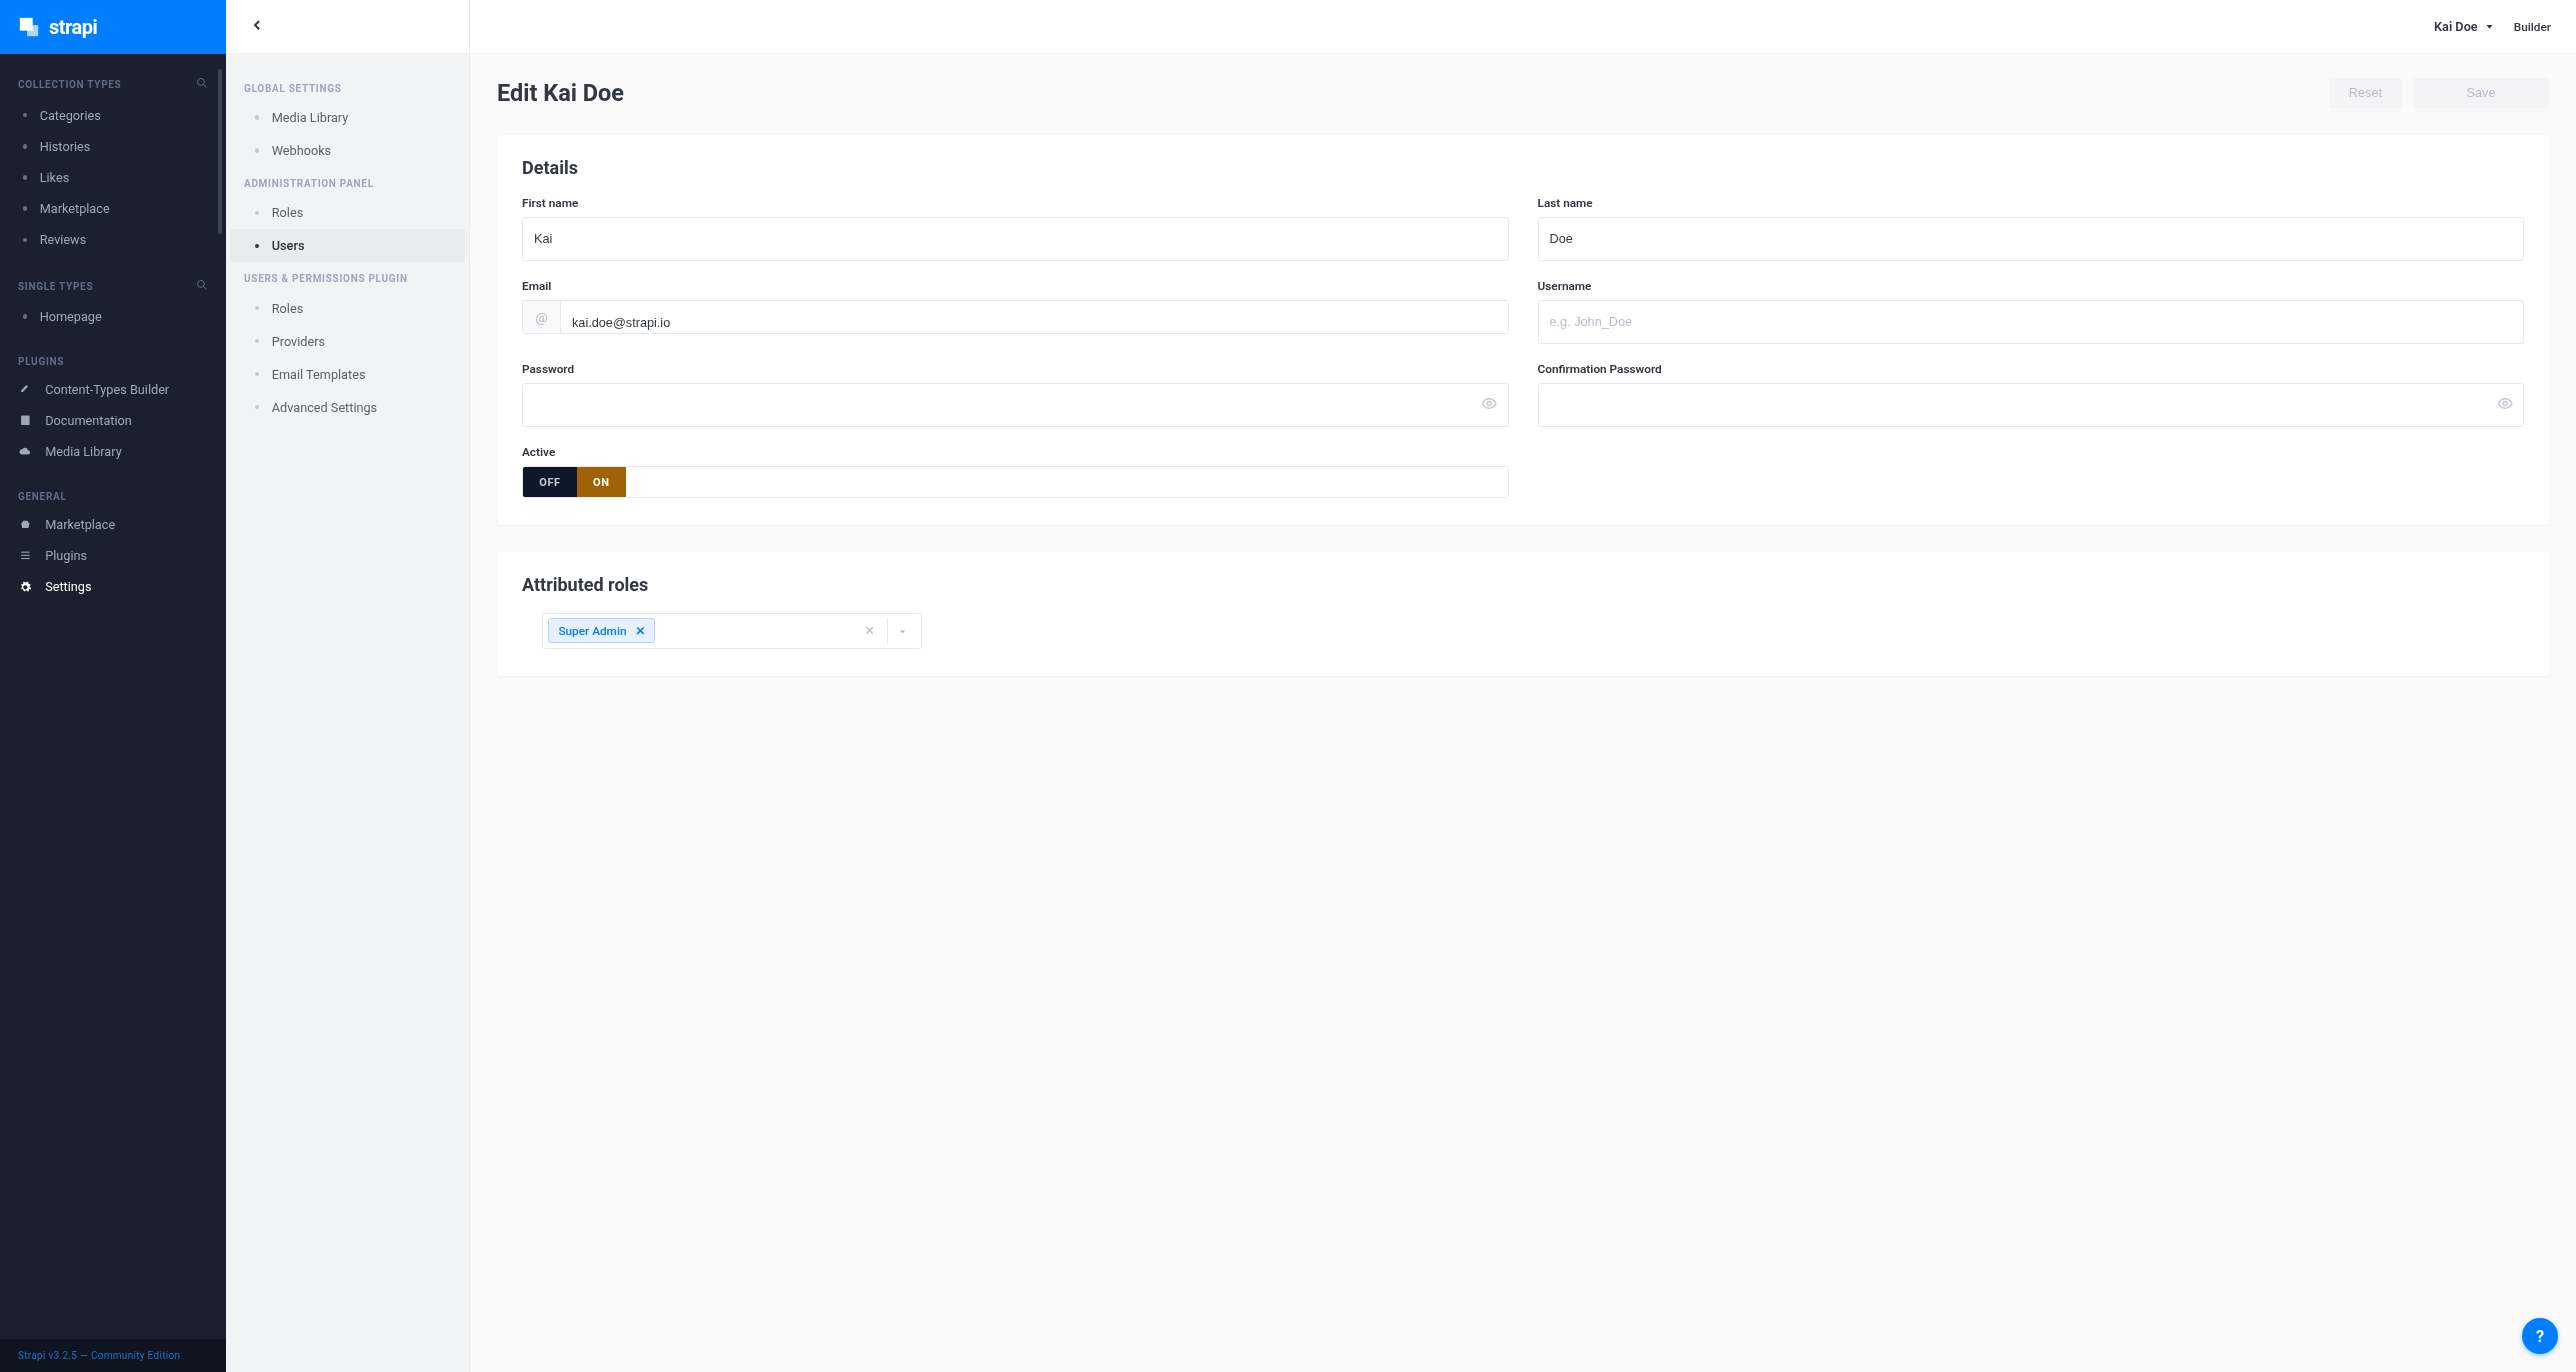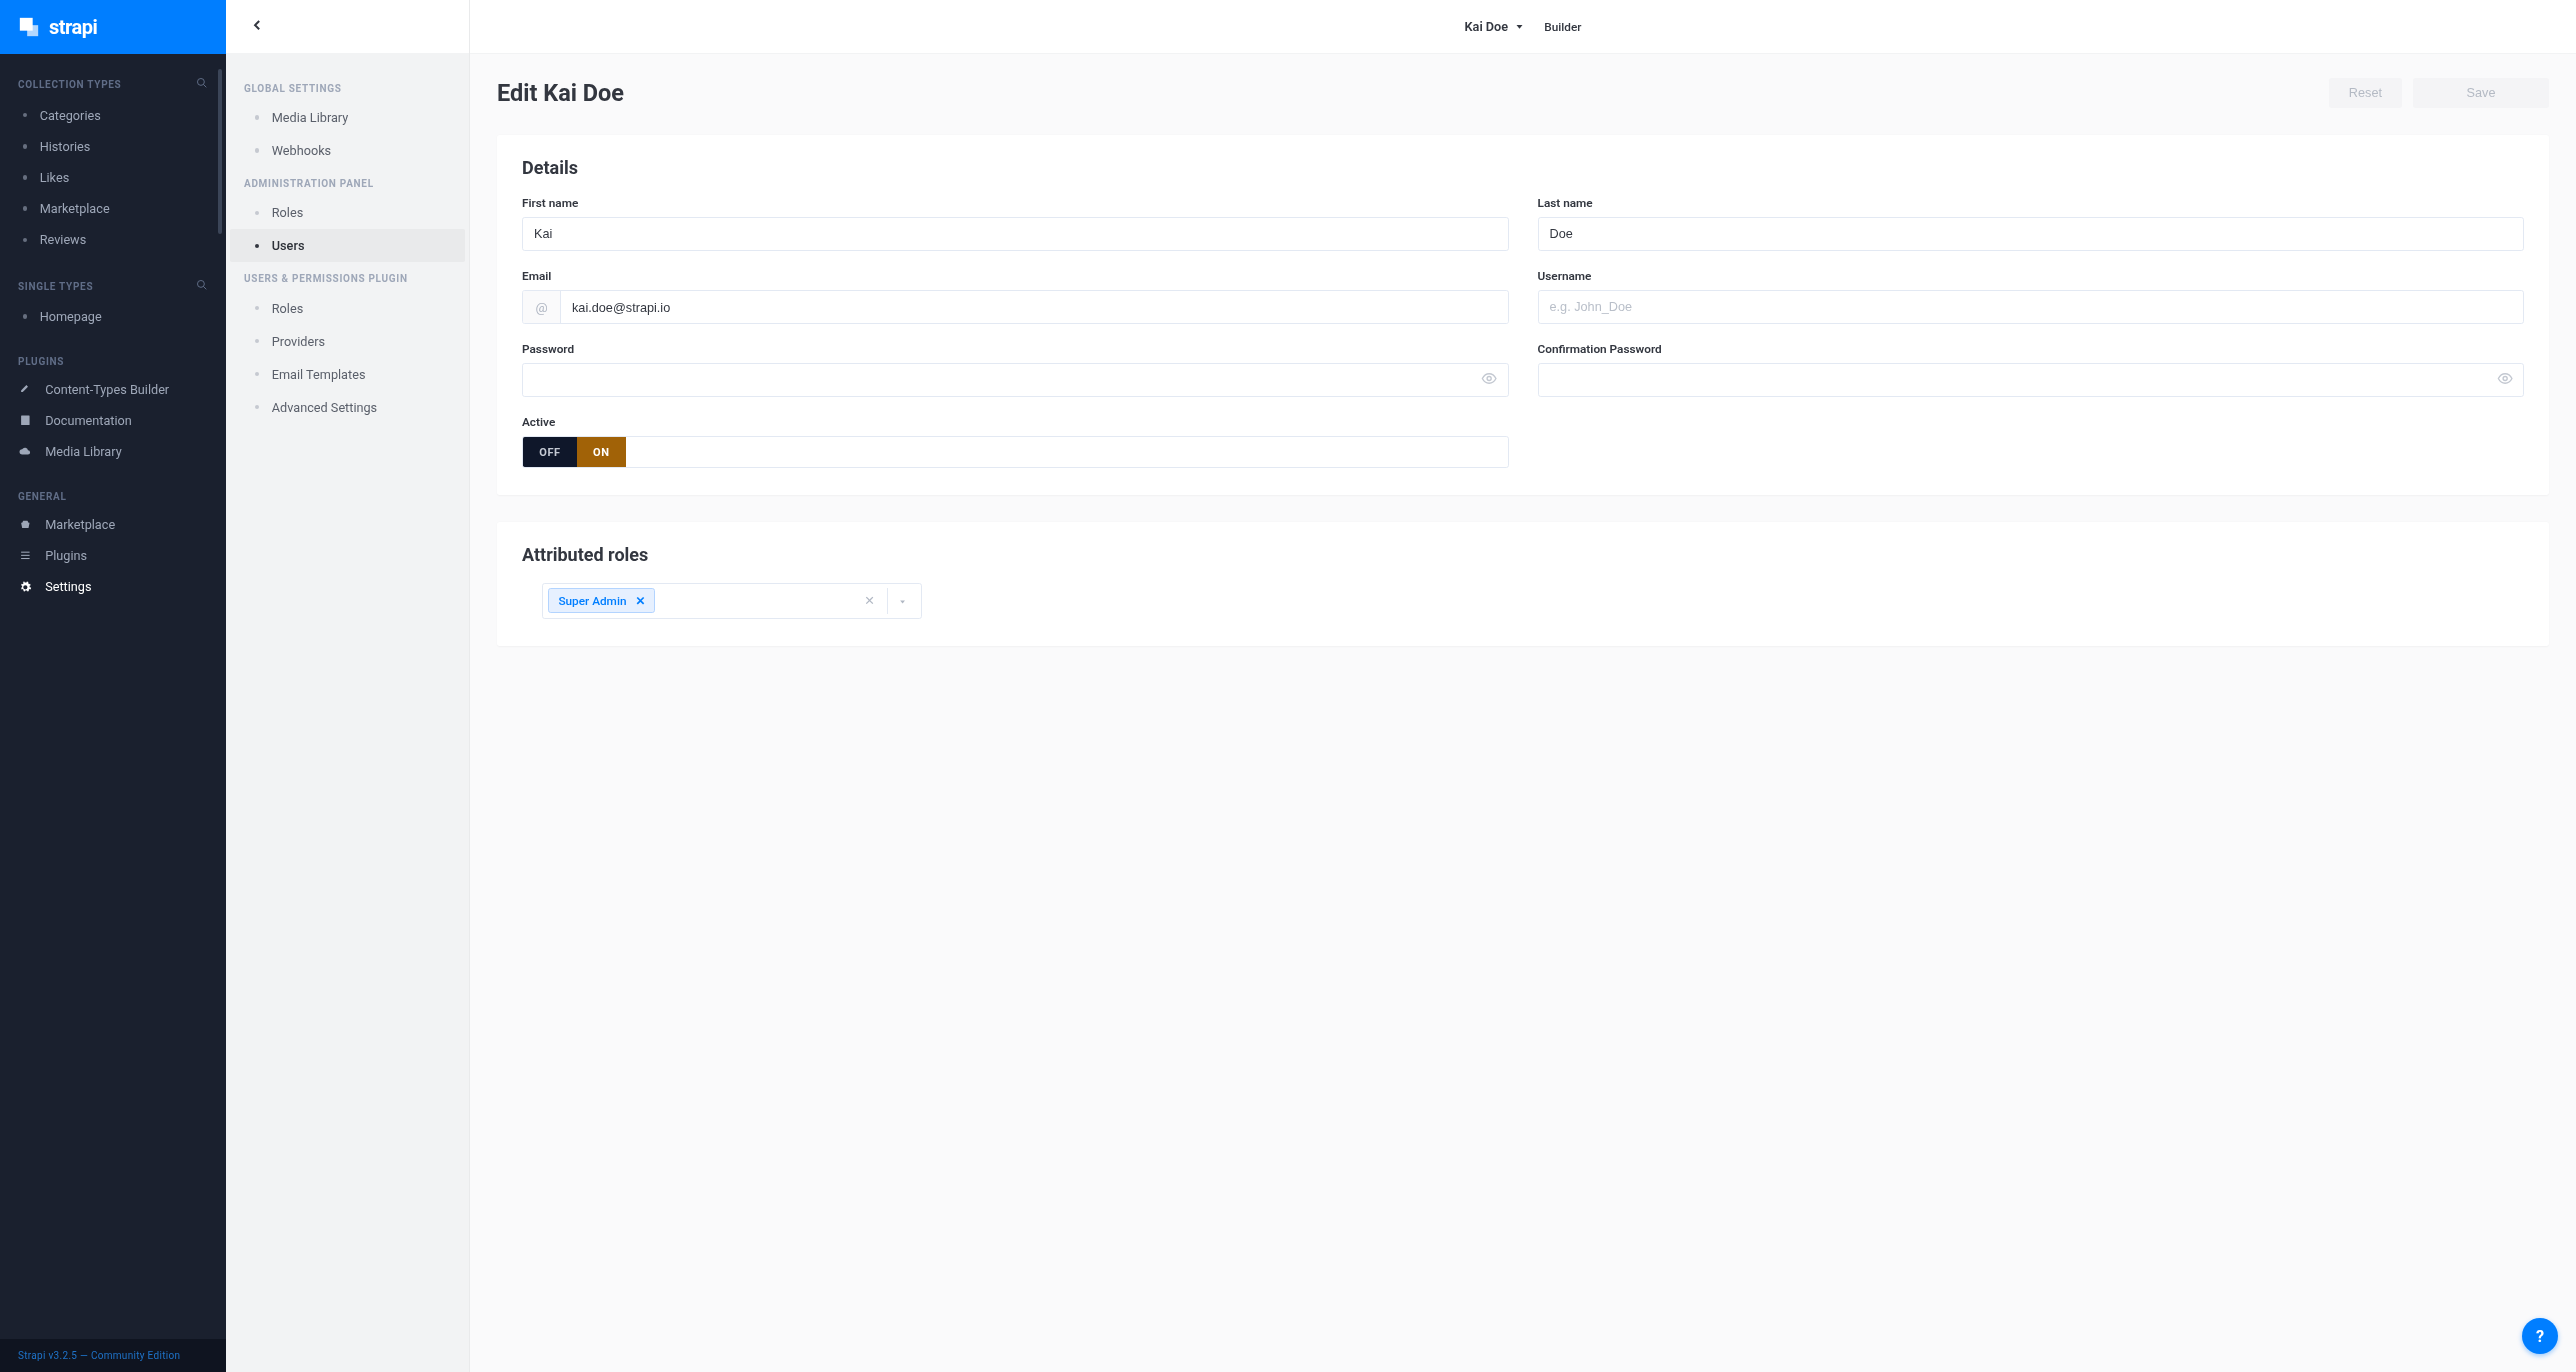--- a/index.html
+++ b/index.html
@@ -30,37 +30,37 @@
     .back-btn { width: 27px; height: 27px; display: flex; align-items: center; justify-content: center; cursor: pointer; color: #333740;}
     .sidebar-sub-body { padding: 18px 0; }
     .sub-section-title { font-size: 10px; font-weight: 700; letter-spacing: 0.7px; color: #9ea7b8; text-transform: uppercase; padding: 11px 18px 7.2px; }
     .sub-item { display: flex; align-items: center; padding: 9px 18px 9px 25px; color: #5a5f6a; cursor: pointer; font-size: 12.7px; border-radius:1.8px; margin: 0 3.6px;}
     .sub-item .dot { width: 4.5px; height: 4.5px; background: #c6c9d0; border-radius: 50%; margin-right: 12.7px; }
     .sub-item.active { background: #e9eaeb; color: #2d3138; font-weight:500;}
     .sub-item.active .dot { background: #333740; }
     
     
     .main { flex: 1; display: flex; flex-direction: column; background: #fafafb; overflow:auto;}
-    .topbar { height: 54px; background: #fff; border-bottom: 0.9px solid #f2f3f4; display: flex; align-items: center; justify-content: center; padding: 8px 25px; gap: 20px;}
+    .topbar { height: 54px; background: #fff; border-bottom: 0.9px solid #f2f3f4; display: flex; align-items: center; justify-content: flex-end; padding: 8px 25px; gap: 20px;}
     .user-menu { display: flex; align-items: center; gap: 7.2px; font-weight: 600; cursor: pointer; color:#333740;}
     .lang { font-size: 11.8px; font-weight:500; color:#333740; cursor:pointer;}
     
     .content { padding: 23.5px 27px 36px; }
     .page-header { display: flex; align-items: center; justify-content: space-between; margin-bottom: 27px; }
     .page-title { font-size: 23.5px; font-weight: 700; color: #333740; }
     .header-actions { display: flex; gap: 11px; }
     .btn { padding: 8.1px 20px; border-radius: 2.7px; font-size: 12.7px; font-weight: 500; border: none; cursor: pointer; }
     .btn-disabled { background: #f4f4f6; color: #b4bac4; cursor: not-allowed; }
     
     .card { background: #fff; border-radius: 2.7px; padding: 22px 25px 27px; margin-bottom: 27px; box-shadow: 0 0.9px 1.8px rgba(0,0,0,0.04);}
     .card-title { font-size: 18px; font-weight: 700; margin-bottom: 18px; color:#333740;}
     .form-grid { display: grid; grid-template-columns: 1fr 1fr; gap: 18px 29px; }
     .form-field { display: flex; flex-direction: column; }
     .form-label { font-size: 11.8px; font-weight: 600; color: #333740; margin-bottom: 7.2px; }
-    .form-input { height: 34px; border: 0.9px solid #e3e9f3; border-radius: 2.7px; padding: 0 11px; font-size: 12.7px; color: #333740; background:#fff;}
+    .form-input { height: 44px; border: 0.9px solid #e3e9f3; border-radius: 2.7px; padding: 0 11px; font-size: 12.7px; color: #333740; background:#fff;}
     .form-input::placeholder { color: #b9bfc9; }
     .input-group { display: flex; height: 34px; border: 0.9px solid #e3e9f3; border-radius: 2.7px; overflow: hidden; background:#fff;}
     .input-addon { width: 38px; display: flex; align-items: center; justify-content: center; background: #fafafb; border-right: 0.9px solid #e3e9f3; color: #b0b7c3; font-size:13.6px;}
     .input-group .form-input { border: none; flex: 1; }
     .input-password { position: relative; }
     .eye-icon { position: absolute; right: 11px; top: 50%; transform: translateY(-50%); color: #c3c8d1; cursor: pointer; }
     
     .toggle { display: inline-flex; border: 0.9px solid #e3e9f3; border-radius: 2.7px; overflow: hidden; }
     .toggle-opt { padding: 8.1px 16.3px; font-size: 11px; font-weight: 700; letter-spacing: 0.5px; text-transform: uppercase; cursor: pointer; background:#0f172a; color:#c5cad4;}
     .toggle-opt.on.active { background: #a16207; color: #fff; }

